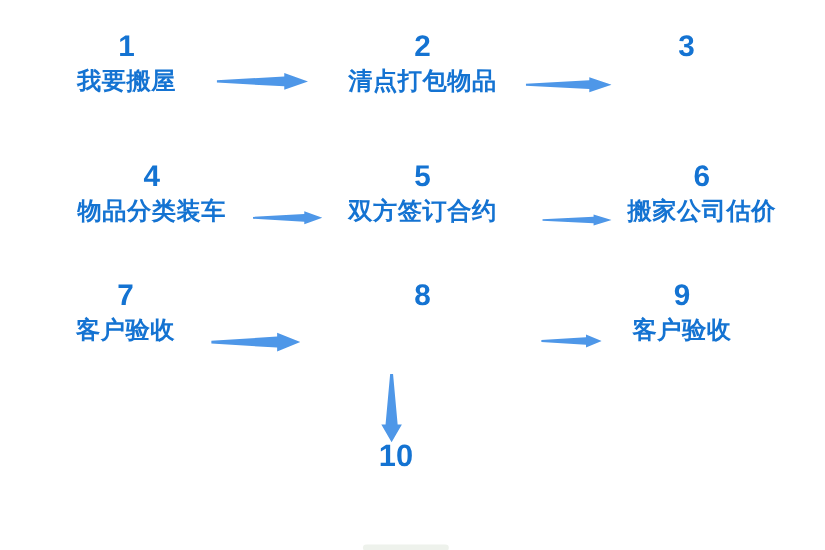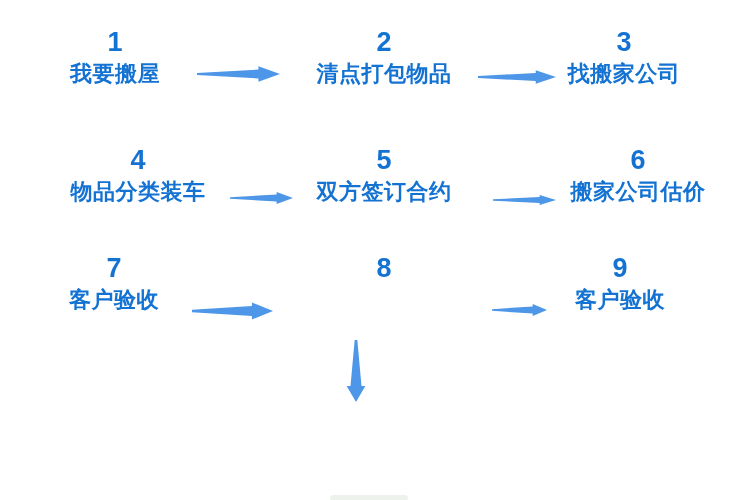--- a/index.html
+++ b/index.html
@@ -54,21 +54,20 @@
 <div class="step" style="left: 115px; top: 26px;">
       <div class="num">1</div>
       <div class="label">我要搬屋</div>
     </div>
     <div class="step" style="left: 384px; top: 26px;">
       <div class="num">2</div>
       <div class="label">清点打包物品</div>
     </div>
     <div class="step" style="left: 624px; top: 26px;">
       <div class="num">3</div>
-      <div class="label">找搬家公司</div>
     </div>
     <div class="step" style="left: 138px; top: 144px;">
       <div class="num">4</div>
       <div class="label">物品分类装车</div>
     </div>
     <div class="step" style="left: 384px; top: 144px;">
       <div class="num">5</div>
       <div class="label">双方签订合约</div>
     </div>
     <div class="step" style="left: 638px; top: 144px;">
@@ -80,20 +79,21 @@
       <div class="label">客户验收</div>
     </div>
     <div class="step" style="left: 384px; top: 252px;">
       <div class="num">8</div>
     </div>
     <div class="step" style="left: 620px; top: 252px;">
       <div class="num">9</div>
       <div class="label">客户验收</div>
     </div>
     <div class="step big" style="left: 360px; top: 400px;">
+      <div class="num">10</div>
     </div>
     <svg class="arrow" preserveAspectRatio="none" viewBox="0 0 100 20" style="left: 197px; top: 65px; width: 83px; height: 18px;">
       <polygon fill="#4E97E8" points="0,8.8 74,5 74,1.5 100,10 74,18.5 74,15 0,11.2"></polygon>
     </svg>
     <svg class="arrow" preserveAspectRatio="none" viewBox="0 0 100 20" style="left: 478px; top: 69px; width: 78px; height: 16px;">
       <polygon fill="#4E97E8" points="0,8.8 74,5 74,1.5 100,10 74,18.5 74,15 0,11.2"></polygon>
     </svg>
     <svg class="arrow" preserveAspectRatio="none" viewBox="0 0 100 20" style="left: 230px; top: 191px; width: 63px; height: 14px;">
       <polygon fill="#4E97E8" points="0,8.8 74,5 74,1.5 100,10 74,18.5 74,15 0,11.2"></polygon>
     </svg>

